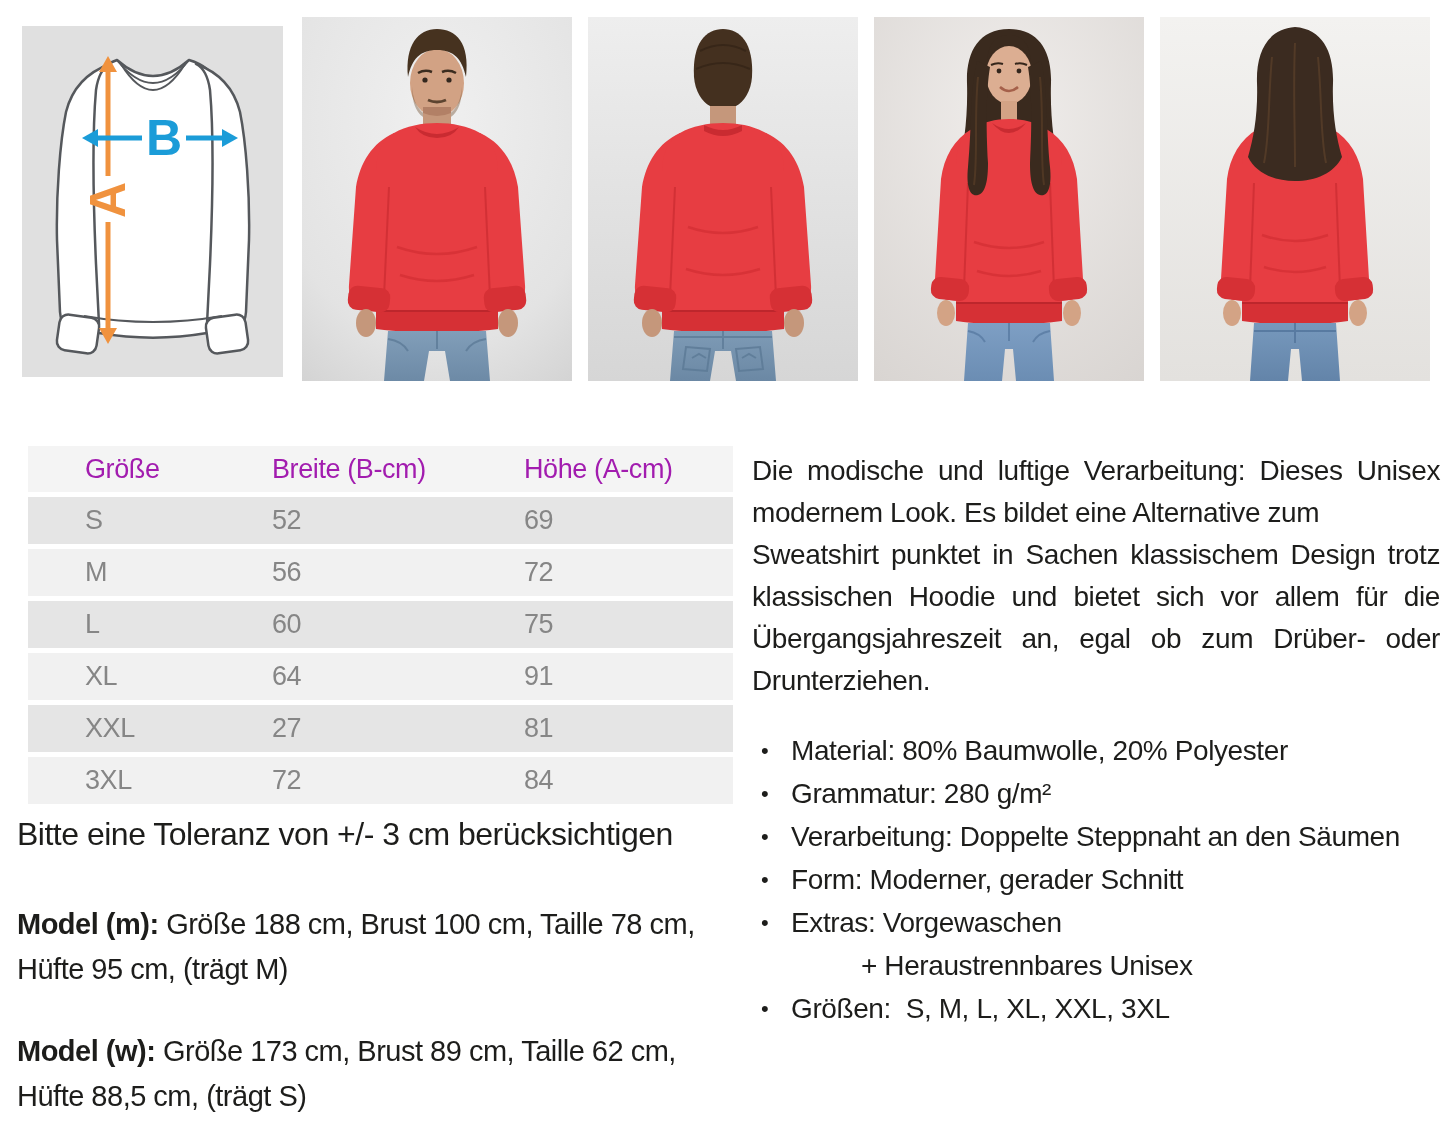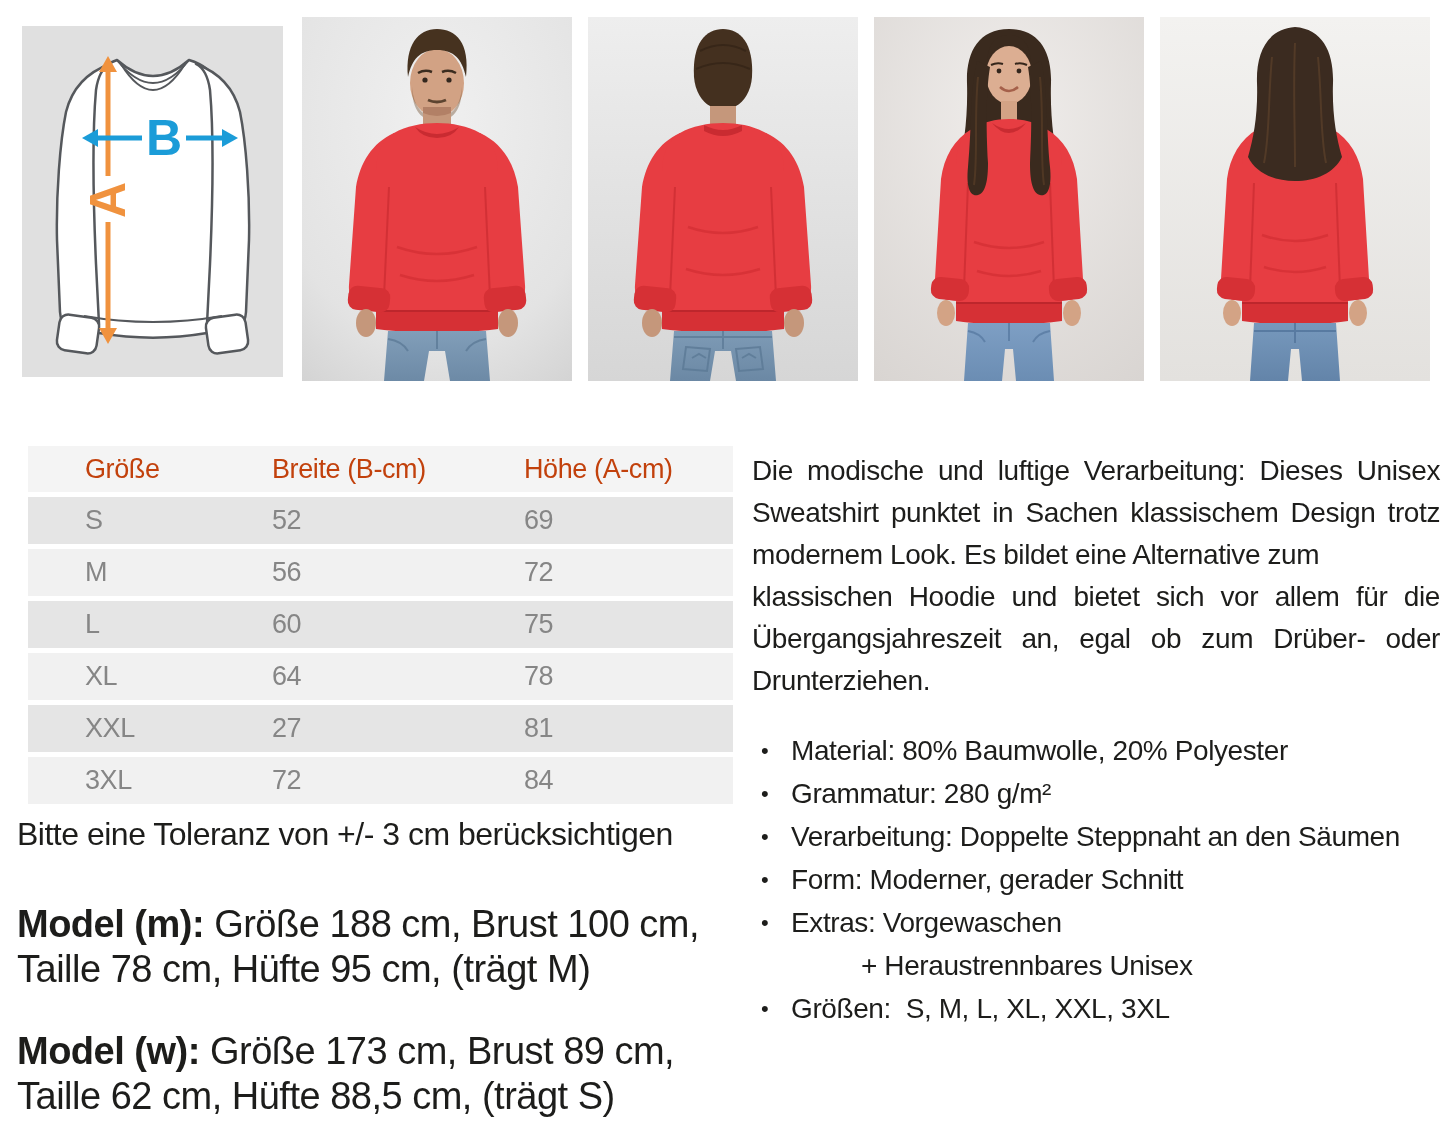--- a/index.html
+++ b/index.html
@@ -11,26 +11,26 @@
   #panel-man-front{left:302px;}
   #panel-man-back{left:588px;}
   #panel-woman-front{left:874px;}
   #panel-woman-back{left:1160px;}
 
   
   .size-table{position:absolute;left:28px;top:446px;width:705px;}
   .trow{display:grid;grid-template-columns:187px 252px 1fr;align-items:center;height:47px;
         margin-top:5px;background:#f1f1f1;color:#868686;font-size:27px;padding-left:57px;
         letter-spacing:-0.4px;}
-  .trow.head{background:#f4f4f4;color:#c2410c;height:46px;margin-top:0;}
+  .trow.head{background:#f4f4f4;color:#a21caf;height:46px;margin-top:0;}
   .trow.dark{background:#e5e5e5;}
 
   .tolerance{position:absolute;left:17px;top:816px;margin:0;font-size:32px;letter-spacing:-0.5px;}
 
-  .model-info{position:absolute;left:17px;width:700px;margin:0;font-size:38px;line-height:45px;
+  .model-info{position:absolute;left:17px;width:700px;margin:0;font-size:29px;line-height:45px;
               letter-spacing:-0.5px;}
   #model-m{top:902px;}
   #model-w{top:1029px;}
   .model-info b{font-weight:bold;}
 
   
   .right-col{position:absolute;left:752px;top:450px;width:688px;}
   .dline{font-size:28px;line-height:42px;text-align:justify;text-align-last:justify;
          letter-spacing:-0.4px;}
   .dline.short{text-align:left;text-align-last:left;}
@@ -260,21 +260,21 @@
       <span>72</span>
     </div>
     <div class="trow dark">
       <span>L</span>
       <span>60</span>
       <span>75</span>
     </div>
     <div class="trow">
       <span>XL</span>
       <span>64</span>
-      <span>78</span>
+      <span>91</span>
     </div>
     <div class="trow dark">
       <span>XXL</span>
       <span>27</span>
       <span>81</span>
     </div>
     <div class="trow">
       <span>3XL</span>
       <span>72</span>
       <span>84</span>
@@ -283,22 +283,22 @@
 
   <p class="tolerance">Bitte eine Toleranz von +/- 3 cm berücksichtigen</p>
 
   <p class="model-info" id="model-m"><b>Model (m):</b><span> Größe 188 cm, Brust 100 cm, Taille 78 cm, Hüfte 95 cm, (trägt M)</span></p>
 
   <p class="model-info" id="model-w"><b>Model (w):</b><span> Größe 173 cm, Brust 89 cm, Taille 62 cm, Hüfte 88,5 cm, (trägt S)</span></p>
 
   <div class="right-col">
     <div>
       <div class="dline">Die modische und luftige Verarbeitung: Dieses Unisex</div>
+      <div class="dline short">modernem Look. Es bildet eine Alternative zum</div>
       <div class="dline">Sweatshirt punktet in Sachen klassischem Design trotz</div>
-      <div class="dline short">modernem Look. Es bildet eine Alternative zum</div>
       <div class="dline">klassischen Hoodie und bietet sich vor allem für die</div>
       <div class="dline">Übergangsjahreszeit an, egal ob zum Drüber- oder</div>
       <div class="dline short">Drunterziehen.</div>
     </div>
     <ul class="features">
       <li class="feat">
           <span class="marker">•</span>
           <span class="ftext">Material: 80% Baumwolle, 20% Polyester</span>
         </li>
       <li class="feat">

